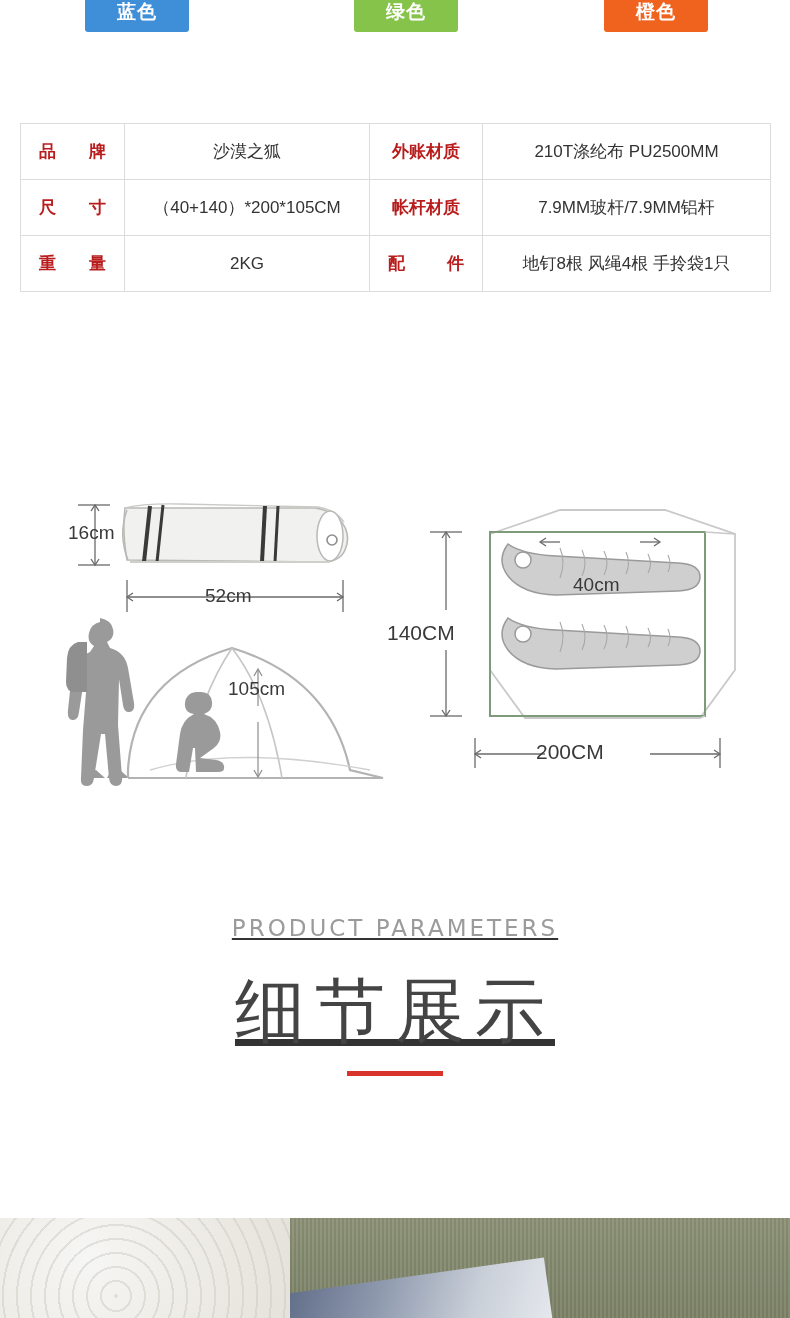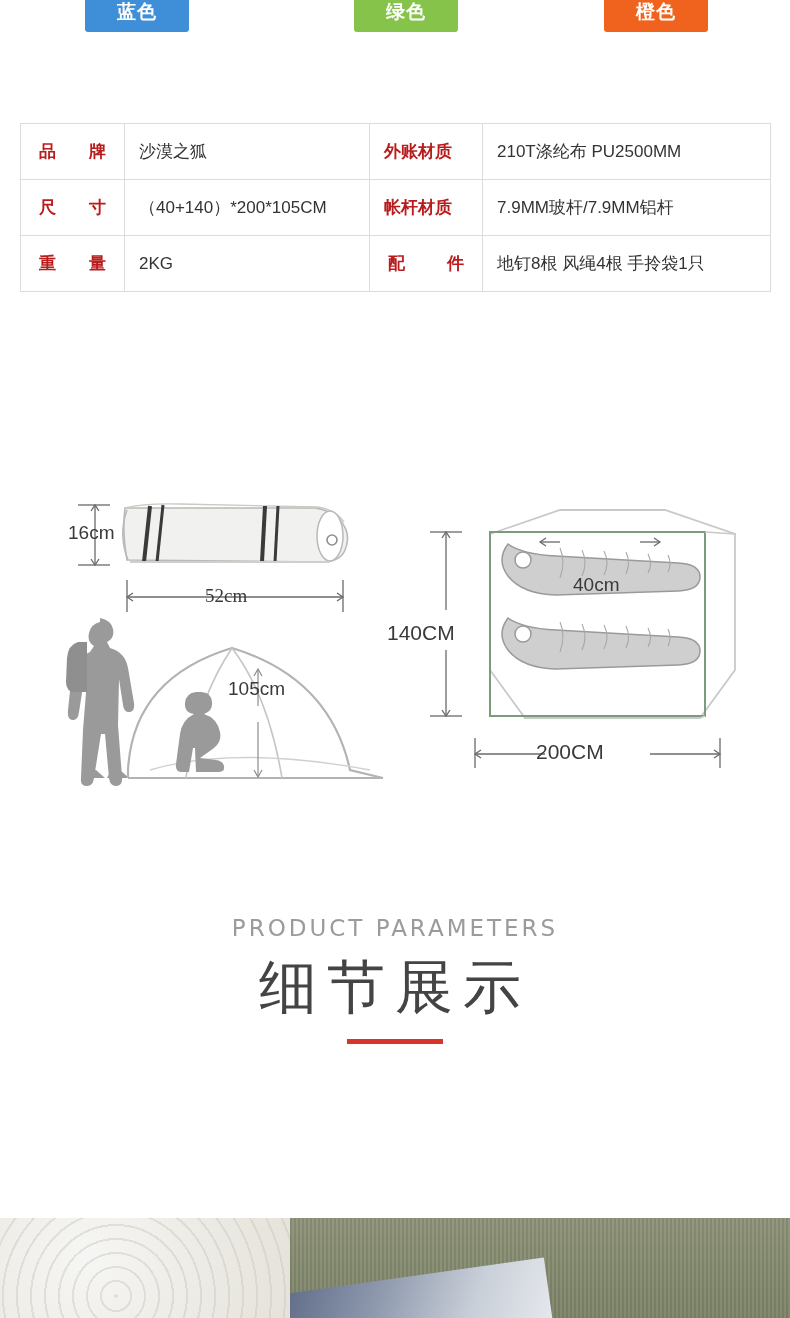--- a/index.html
+++ b/index.html
@@ -53,20 +53,21 @@
     table-layout: fixed;
   }
   .spec-table td {
     border: 1px solid #dcdcdc;
     height: 56px;
     font-size: 17px;
     color: #333;
     padding: 0 14px;
     box-sizing: border-box;
     vertical-align: middle;
+    text-align: center;
   }
   .spec-table td.label {
     font-weight: bold;
     color: #b91c1c;
     font-size: 17px;
   }
   .spec-table td.label.spread {
     text-align: justify;
     text-align-last: justify;
     padding: 0 18px;
@@ -95,30 +96,31 @@
 
   svg.fig { position: absolute; left: 0; top: 0; }
 
   
   .section-head {
     position: absolute;
     left: 0;
     top: 915px;
     width: 790px;
     text-align: center;
+    text-decoration: underline;
   }
   .section-eng {
     font-size: 23px;
     letter-spacing: 3px;
     color: #9b9b9b;
     font-family: "DejaVu Sans", sans-serif;
   }
   .section-cn {
-    margin-top: 8px;
-    font-size: 58px;
+    margin-top: 24px;
+    font-size: 70px;
     letter-spacing: 10px;
     color: #444;
     font-family: "DejaVu Sans", sans-serif;
   }
   .section-rule {
     margin: 12px auto 0 auto;
     width: 96px;
     height: 5px;
     background: #d9342b;
   }
@@ -333,21 +335,21 @@
       <line x1="475" y1="268" x2="475" y2="298"></line>
       <line x1="720" y1="268" x2="720" y2="298"></line>
       <line x1="475" y1="284" x2="545" y2="284"></line>
       <line x1="650" y1="284" x2="720" y2="284"></line>
       <path d="M481 280 L475 284 L481 288"></path>
       <path d="M714 280 L720 284 L714 288"></path>
     </g>
   </svg>
 
   <div class="dim-text" style="left: 68px; top: 52px; transform: none;">16cm</div>
-  <div class="dim-text" style="left:205px; top:115px;font-family:Liberation Serif, serif;">52cm</div>
+  <div class="dim-text" style="left:205px; top:115px;">52cm</div>
   <div class="dim-text" style="left:228px; top:208px;">105cm</div>
   <div class="dim-text" style="left:573px; top:56px;margin-top:48px;">40cm</div>
   <div class="dim-text big" style="left:387px; top:151px;">140CM</div>
   <div class="dim-text big" style="left:536px; top:270px;">200CM</div>
 </div>
 
 <div class="dim-text" style="position:absolute; left:68px; top:1000000px;"></div>
 
 <div class="section-head">
   <div class="section-eng">PRODUCT PARAMETERS</div>

